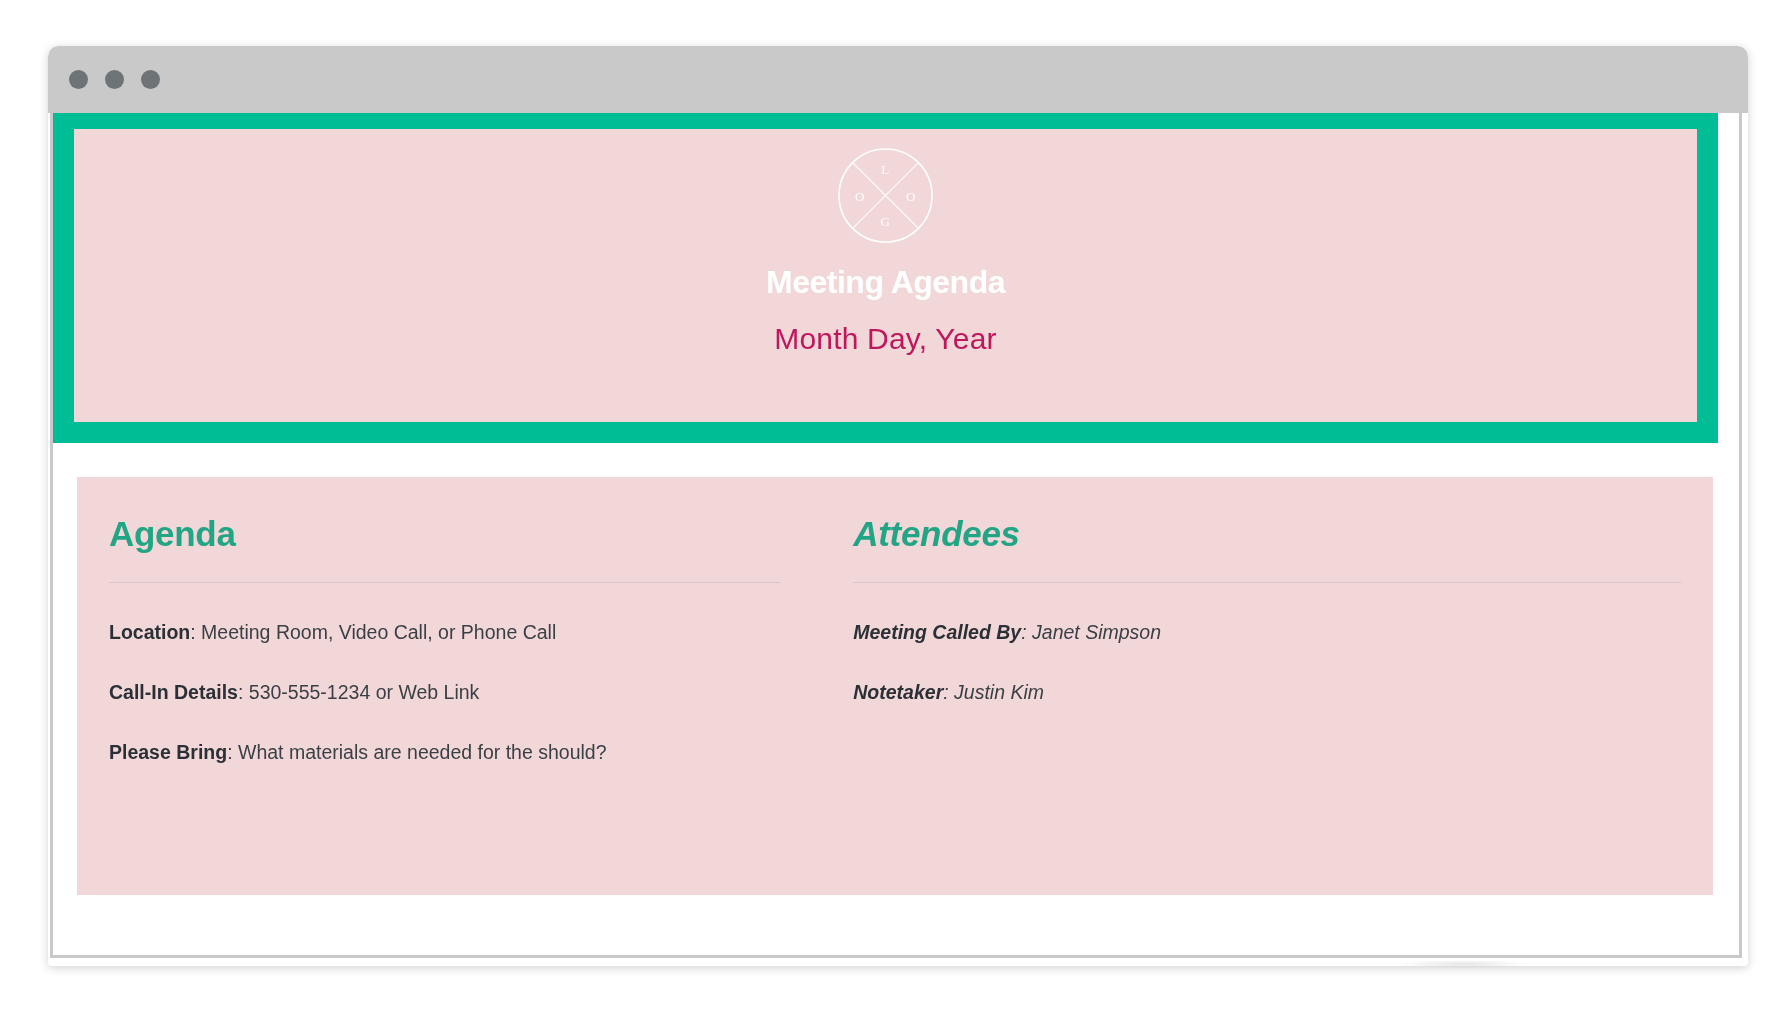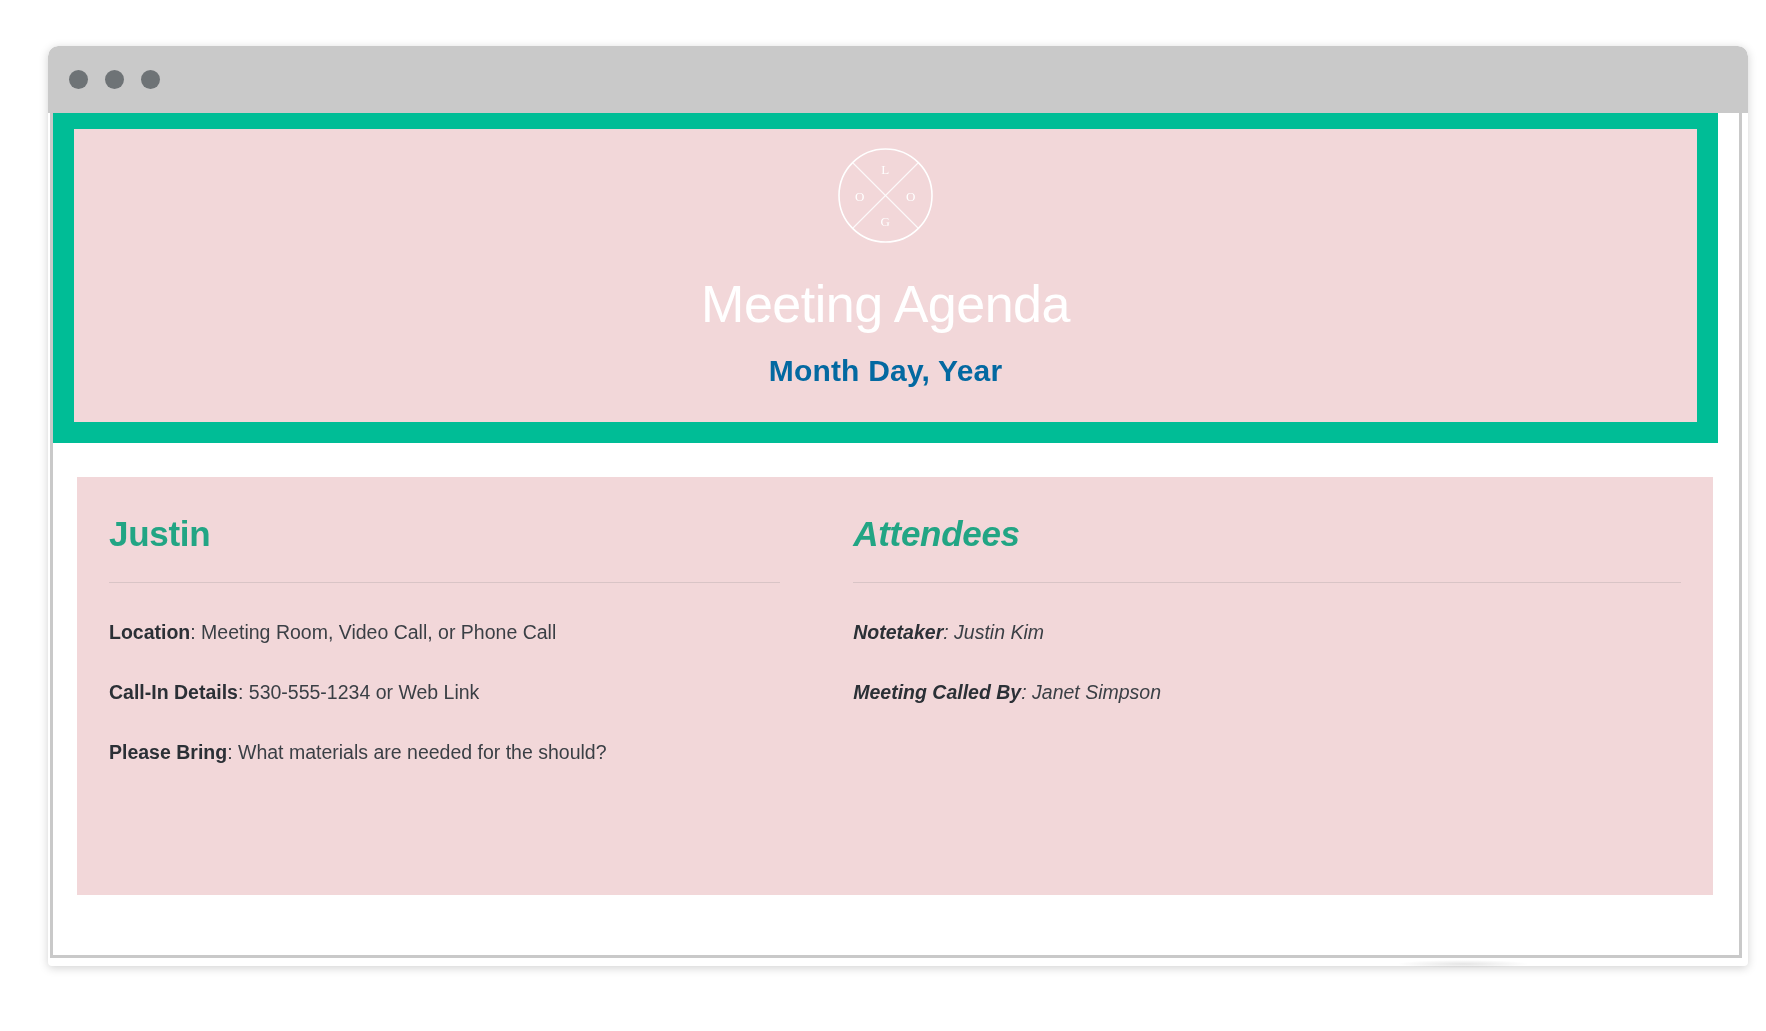--- a/index.html
+++ b/index.html
@@ -95,33 +95,33 @@
 
   .logo-mark {
     margin-top: 18px;
     width: 97px;
     height: 97px;
     position: relative;
   }
   .logo-mark svg { display: block; }
 
   .hero-title {
-    margin-top: 33px;
-    font-size: 52px;
-    font-weight: normal;
+    margin-top: 22px;
+    font-size: 32px;
+    font-weight: bold;
     color: #ffffff;
     letter-spacing: -0.5px;
     line-height: 1.05;
   }
 
   .hero-subtitle {
     margin-top: 22px;
     font-size: 30px;
-    font-weight: 700;
-    color: #0369a1;
+    font-weight: 400;
+    color: #be185d;
     letter-spacing: 0.2px;
   }
 
   
   .content-panel {
     position: absolute;
     left: 24px;
     top: 364px;
     width: 1636px;
     height: 418px;
@@ -211,21 +211,21 @@
 
           <div class="hero-title">Meeting Agenda</div>
           <div class="hero-subtitle">Month Day, Year</div>
 
         </div>
       </div>
 
       <div class="content-panel">
 
         <div class="col col-left">
-          <h2 class="col-heading">Justin</h2>
+          <h2 class="col-heading">Agenda</h2>
           <div class="divider"></div>
 
 
           <div class="info-row">
             <span class="info-label">Location</span><span>: Meeting Room, Video Call, or Phone Call</span>
           </div>
 
           <div class="info-row">
             <span class="info-label">Call-In Details</span><span>: 530-555-1234 or Web Link</span>
           </div>
@@ -236,25 +236,25 @@
           </div>
         </div>
 
         <div class="col col-gap"></div>
 
         <div class="col col-right">
           <h2 class="col-heading">Attendees</h2>
           <div class="divider"></div>
 
           <div class="info-row">
+            <span class="info-label">Meeting Called By</span><span>: Janet Simpson</span>
+          </div>
+
+          <div class="info-row">
             <span class="info-label">Notetaker</span><span>: Justin Kim</span>
-          </div>
-
-          <div class="info-row">
-            <span class="info-label">Meeting Called By</span><span>: Janet Simpson</span>
           </div>
 
         </div>
 
       </div>
 
     </div>
   </div>
 
   <div class="shadow-smudge"></div>

